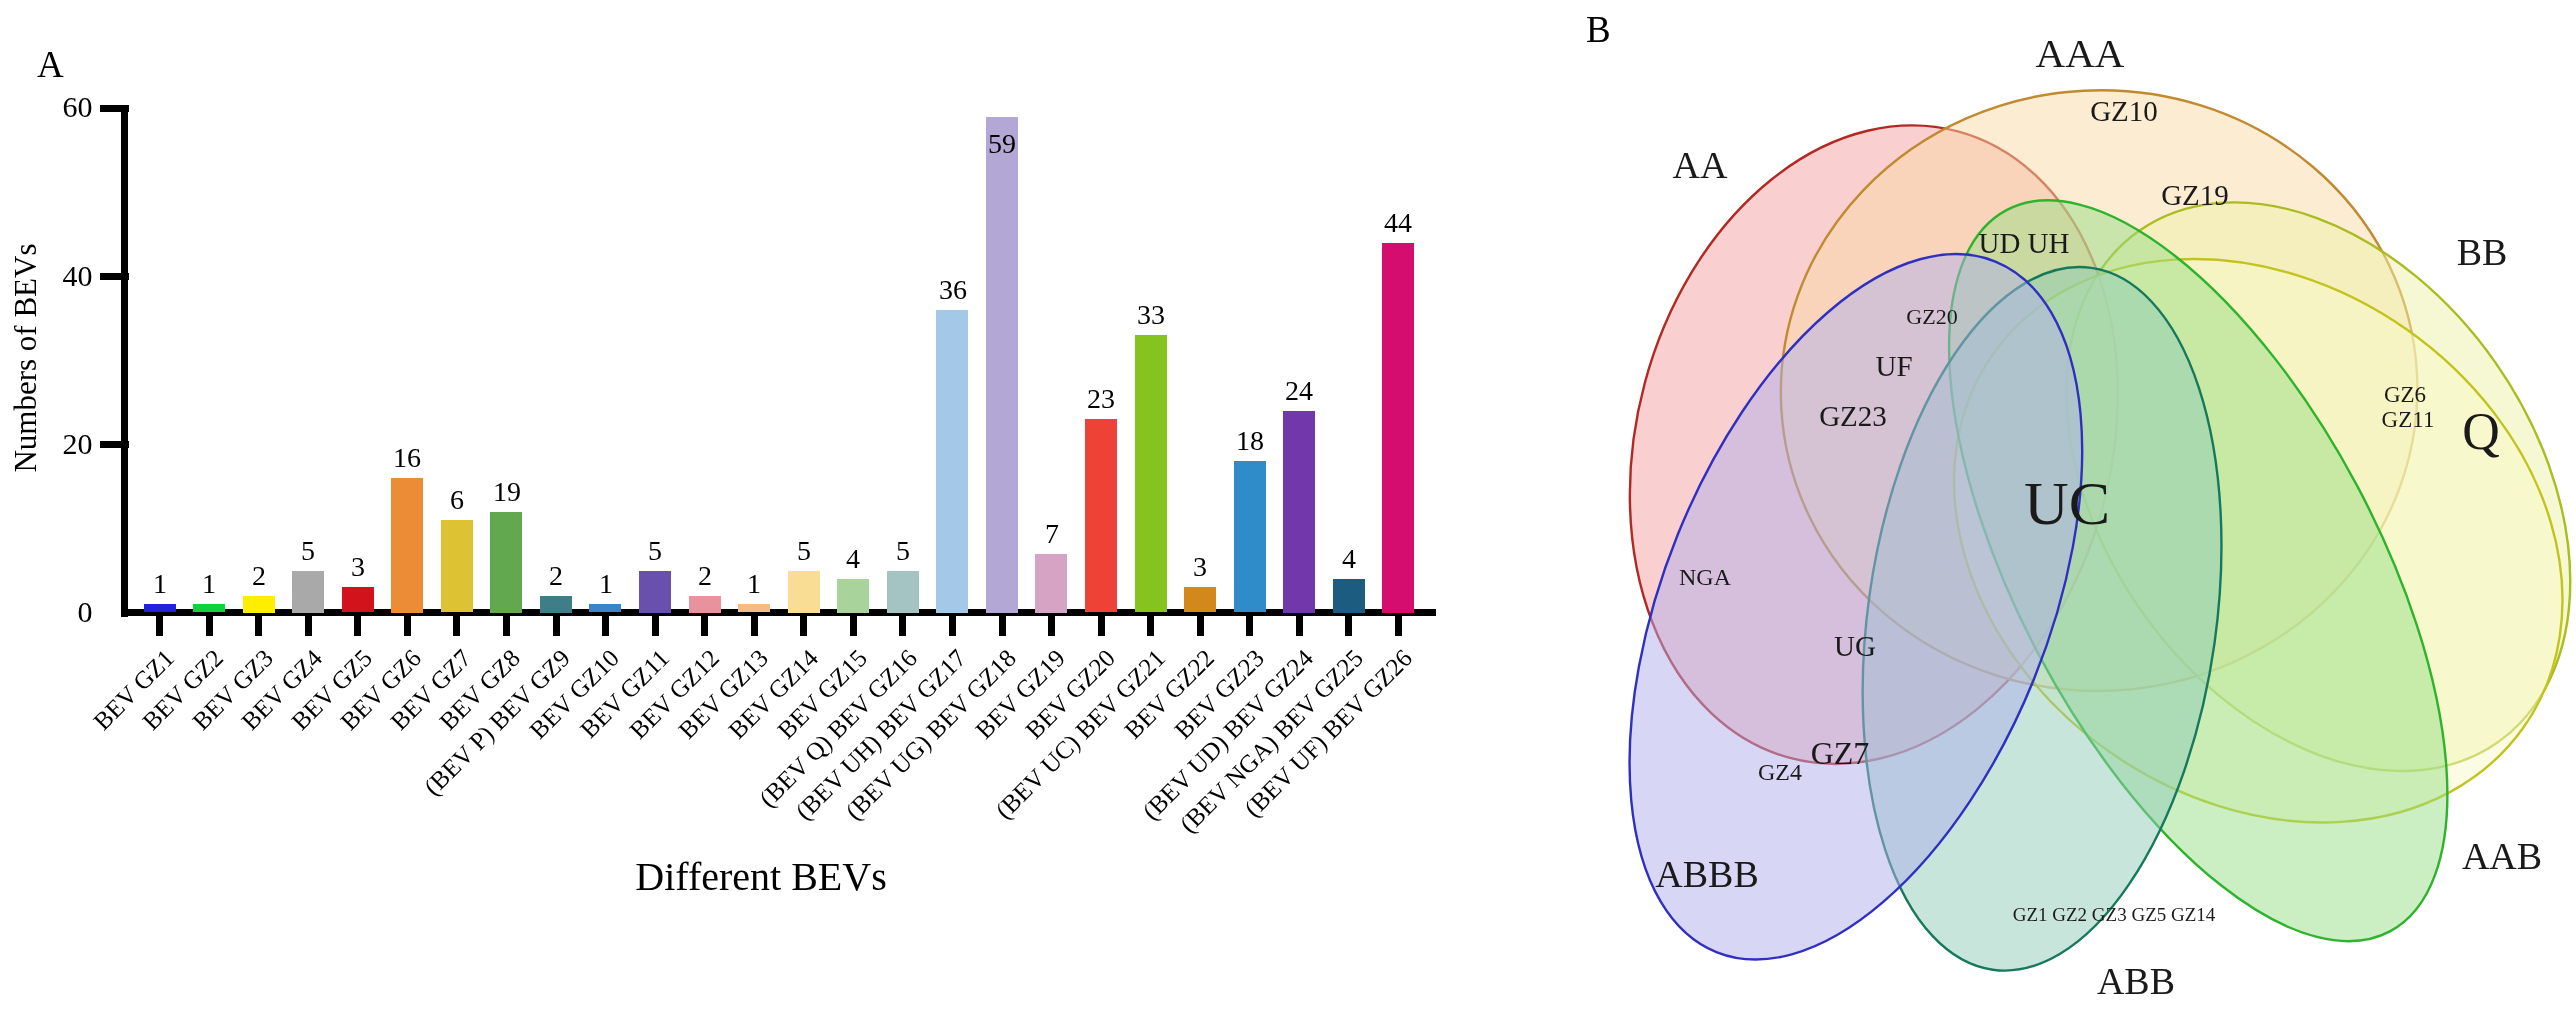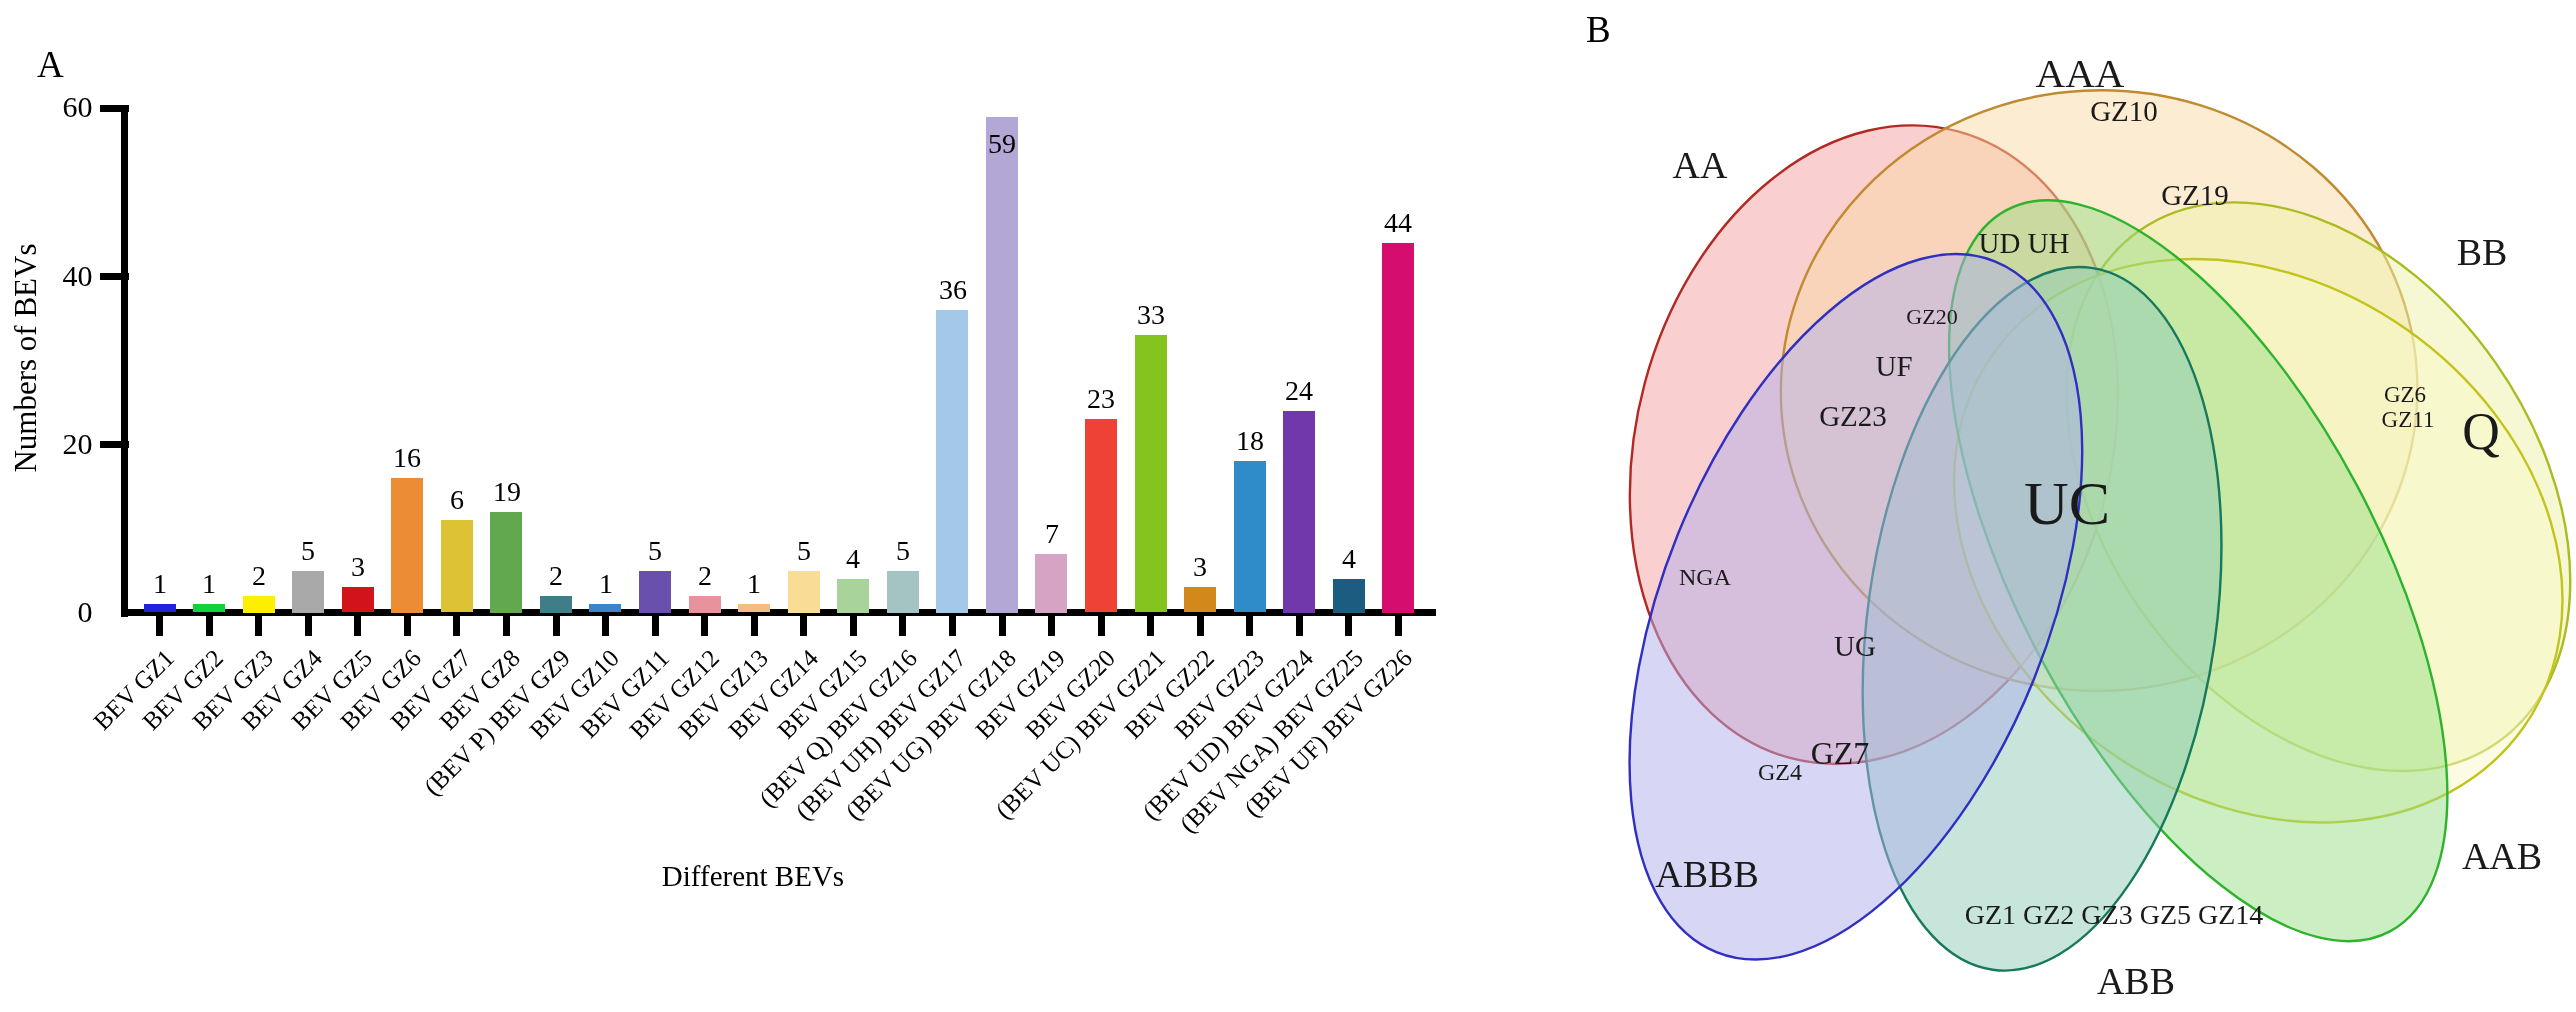--- a/index.html
+++ b/index.html
@@ -7,21 +7,21 @@
        font-family:"Liberation Serif","DejaVu Serif",serif;color:#111111;}
   .panel-label{position:absolute;font-size:37px;color:#000;}
   .axis{position:absolute;background:#000;}
   .tick{position:absolute;background:#000;}
   .ytick-label{position:absolute;width:84px;text-align:right;font-size:30px;line-height:30px;color:#000;}
   .bar{position:absolute;}
   .bar-value{position:absolute;width:84px;text-align:center;font-size:28px;line-height:31px;color:#000;}
   .xtick-label{position:absolute;width:258px;text-align:right;font-size:25px;line-height:28px;
                white-space:nowrap;transform-origin:100% 0;transform:rotate(-45deg);color:#000;}
   .y-title{position:absolute;font-size:31px;white-space:nowrap;transform:translate(-50%,-50%) rotate(-90deg);color:#000;}
-  .x-title{position:absolute;font-size:29px;white-space:nowrap;transform:translate(-50%,-50%);color:#000;}
+  .x-title{position:absolute;font-size:40px;white-space:nowrap;transform:translate(-50%,-50%);color:#000;margin-left:8px;}
   #venn-svg{position:absolute;left:0;top:0;width:2576px;height:1013px;}
   .venn-label{position:absolute;transform:translate(-50%,-50%);white-space:nowrap;text-align:center;color:#1a1a1a;}
 </style>
 </head>
 <body>
 
 <div id="fig">
 
   <div>
     <div class="panel-label" style="left:37px;top:43px;">A</div>
@@ -160,37 +160,37 @@
         <ellipse cx="3120" cy="740" rx="395" ry="540" transform="rotate(15 3120 740)" fill="#f5a0a0" fill-opacity="0.5" stroke="#b22822" stroke-width="4"></ellipse>
         <ellipse cx="3495" cy="650" rx="530" ry="500" transform="rotate(-3 3495 650)" fill="#f9d9a5" fill-opacity="0.5" stroke="#c08a30" stroke-width="4"></ellipse>
         <ellipse cx="3860" cy="810" rx="360" ry="520" transform="rotate(-35 3860 810)" fill="#eef2a8" fill-opacity="0.5" stroke="#a9bc20" stroke-width="4"></ellipse>
         <ellipse cx="3760" cy="900" rx="430" ry="540" transform="rotate(-55 3760 900)" fill="#f8f9c8" fill-opacity="0.5" stroke="#c3c31d" stroke-width="4"></ellipse>
         <ellipse cx="3660" cy="950" rx="300" ry="680" transform="rotate(-28 3660 950)" fill="#98dd85" fill-opacity="0.5" stroke="#2db32d" stroke-width="4"></ellipse>
         <ellipse cx="3400" cy="1030" rx="290" ry="590" transform="rotate(8 3400 1030)" fill="#8fccb8" fill-opacity="0.5" stroke="#17795c" stroke-width="4"></ellipse>
         <ellipse cx="3090" cy="1010" rx="320" ry="620" transform="rotate(22 3090 1010)" fill="#b0b0ec" fill-opacity="0.5" stroke="#3030c0" stroke-width="4"></ellipse>
       </svg>
     <div id="venn-labels">
         <div class="venn-label" style="left: 1700px; top: 165px; font-size: 38px;">AA</div>
-        <div class="venn-label" style="left: 2080px; top: 53px; font-size: 41px; margin-top: 20px;">AAA</div>
+        <div class="venn-label" style="left: 2080px; top: 53px; font-size: 41px;">AAA</div>
         <div class="venn-label" style="left: 2482px; top: 252px; font-size: 38px;">BB</div>
         <div class="venn-label" style="left: 2481px; top: 431px; font-size: 52px;">Q</div>
         <div class="venn-label" style="left: 2502px; top: 856px; font-size: 38px;">AAB</div>
         <div class="venn-label" style="left: 2136px; top: 981px; font-size: 38px;">ABB</div>
         <div class="venn-label" style="left: 1707px; top: 874px; font-size: 38px;">ABBB</div>
         <div class="venn-label" style="left: 2124px; top: 111px; font-size: 29px;">GZ10</div>
         <div class="venn-label" style="left: 2195px; top: 195px; font-size: 29px;">GZ19</div>
         <div class="venn-label" style="left: 2024px; top: 243px; font-size: 29px;">UD UH</div>
         <div class="venn-label" style="left: 1932px; top: 317px; font-size: 22px;">GZ20</div>
         <div class="venn-label" style="left: 1894px; top: 366px; font-size: 29px;">UF</div>
         <div class="venn-label" style="left: 1853px; top: 416px; font-size: 29px;">GZ23</div>
         <div class="venn-label" style="left: 2067px; top: 503px; font-size: 62px;">UC</div>
         <div class="venn-label" style="left: 2405px; top: 395px; font-size: 23px;">GZ6</div>
         <div class="venn-label" style="left: 2408px; top: 420px; font-size: 23px;">GZ11</div>
         <div class="venn-label" style="left: 1705px; top: 577px; font-size: 24px;">NGA</div>
         <div class="venn-label" style="left: 1855px; top: 646px; font-size: 29px;">UG</div>
         <div class="venn-label" style="left: 1840px; top: 753px; font-size: 32px;">GZ7</div>
         <div class="venn-label" style="left: 1768px; top: 772px; font-size: 24px; margin-left: 12px;">GZ4</div>
-        <div class="venn-label" style="left: 2114px; top: 915px; font-size: 28px;">GZ1 GZ2 GZ3 GZ5 GZ14</div>
+        <div class="venn-label" style="left: 2114px; top: 915px; font-size: 19px;">GZ1 GZ2 GZ3 GZ5 GZ14</div>
       </div>
   </div>
 
 </div>
 
 
 </body></html>

